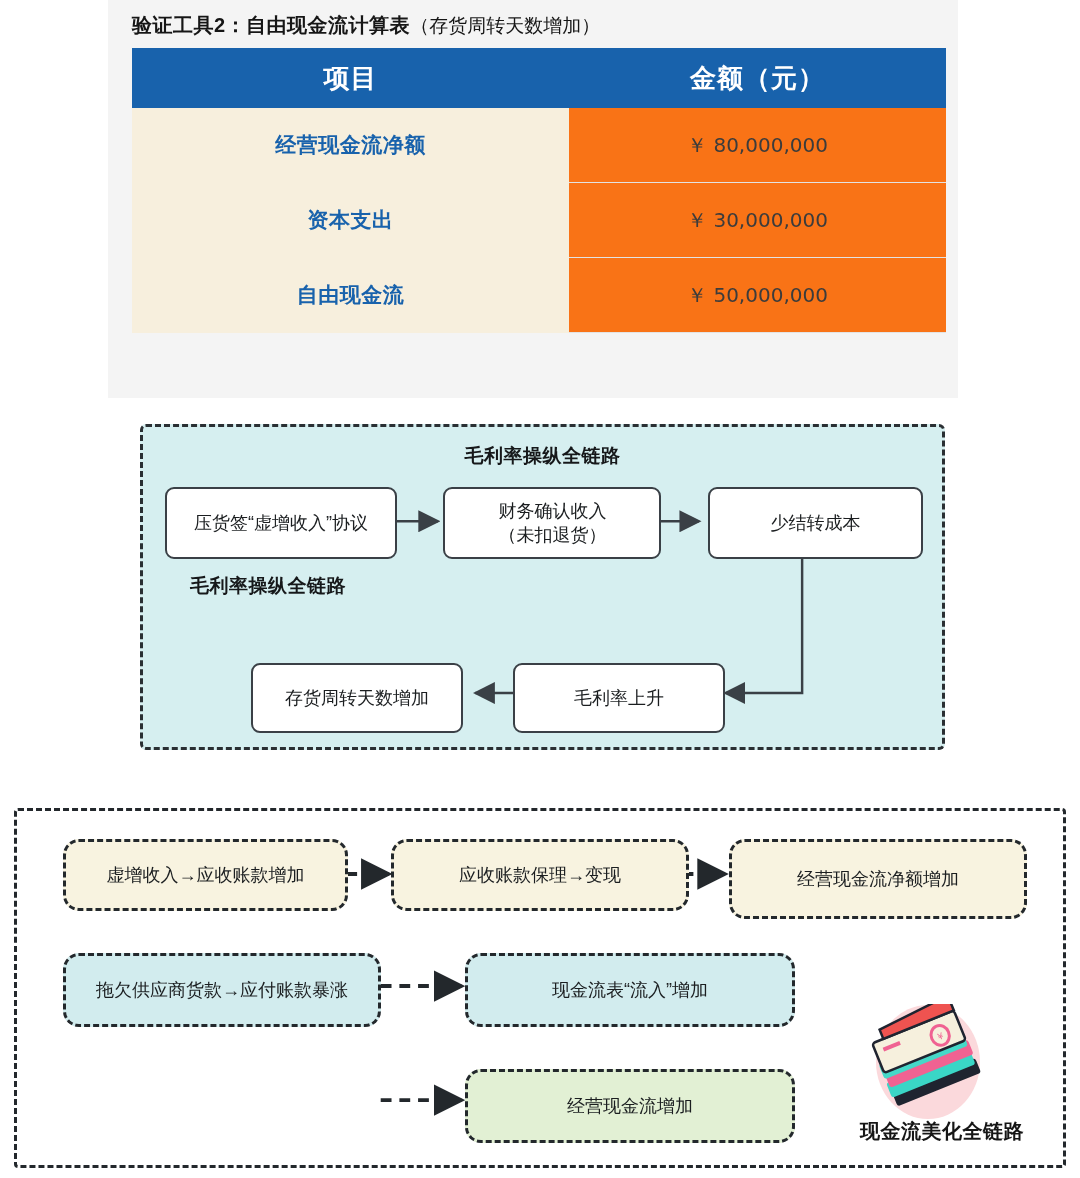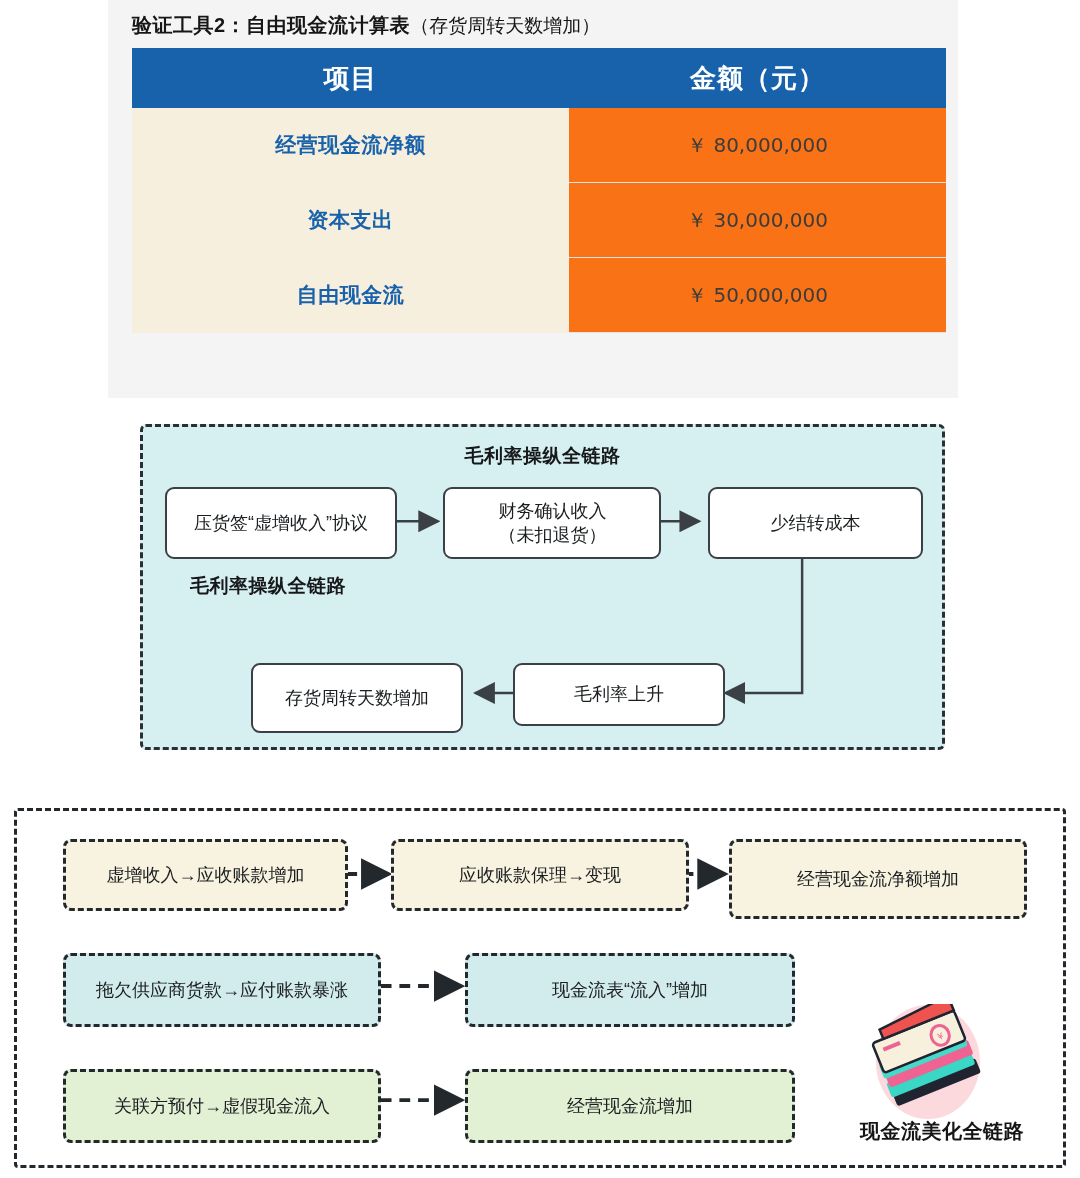--- a/index.html
+++ b/index.html
@@ -157,21 +157,21 @@
     width: 1052px;
     height: 360px;
     background: #ffffff;
     border: 3px dashed #23282c;
     border-radius: 4px;
     box-sizing: border-box;
   }
   .bnode {
     position: absolute;
     border: 3px dashed #23282c;
-    border-radius: 8px;
+    border-radius: 16px;
     box-sizing: border-box;
     display: flex;
     align-items: center;
     justify-content: center;
     text-align: center;
     font-size: 18px;
     color: #1b1e20;
     line-height: 1.35;
     padding: 4px 8px;
   }
@@ -263,21 +263,21 @@
   <div class="mnode" style="left:300px; top:60px; width:218px; height:72px;padding-left:7px;">
     <span style="white-space:pre-line">财务确认收入
 （未扣退货）</span>
   </div>
   <div class="mnode" style="left:565px; top:60px; width:215px; height:72px;">
     <span>少结转成本</span>
   </div>
   <div class="mnode" style="left:108px; top:236px; width:212px; height:70px;">
     <span>存货周转天数增加</span>
   </div>
-  <div class="mnode" style="left:370px; top:236px; width:212px; height:63px;">
+  <div class="mnode" style="left:370px; top:236px; width:212px; height:70px;">
     <span>毛利率上升</span>
   </div>
 </div>
 
 <div class="bot-wrap">
 
   <svg class="bot-svg" viewBox="0 0 1052 360">
     <defs>
       <marker id="arrD" markerWidth="8" markerHeight="8" refX="7" refY="4" orient="auto">
         <path d="M0,0 L8,4 L0,8 z" fill="#23282c"></path>
@@ -299,23 +299,20 @@
     <span>经营现金流净额增加</span>
   </div>
 
   <div class="bnode cyan" style="left:46px; top:142px; width:318px; height:74px;">
     <span>拖欠供应商货款→应付账款暴涨</span>
   </div>
   <div class="bnode cyan" style="left:448px; top:142px; width:330px; height:74px;">
     <span>现金流表“流入”增加</span>
   </div>
 
-  <div class="bnode green" style="left:46px; top:258px; width:318px; height:74px;">
-    <span>关联方预付→虚假现金流入</span>
-  </div>
   <div class="bnode green" style="left:448px; top:258px; width:330px; height:74px;">
     <span>经营现金流增加</span>
   </div>
 </div>
 
 <svg class="money-illu" viewBox="0 0 140 120">
   <ellipse cx="70" cy="58" rx="52" ry="57" fill="#fbd9dc"></ellipse>
   <g transform="rotate(-22 70 60)">
     <rect x="26" y="72" width="90" height="16" rx="3" fill="#1f2430"></rect>
     <rect x="24" y="62" width="90" height="16" rx="3" fill="#3ad6c6"></rect>

